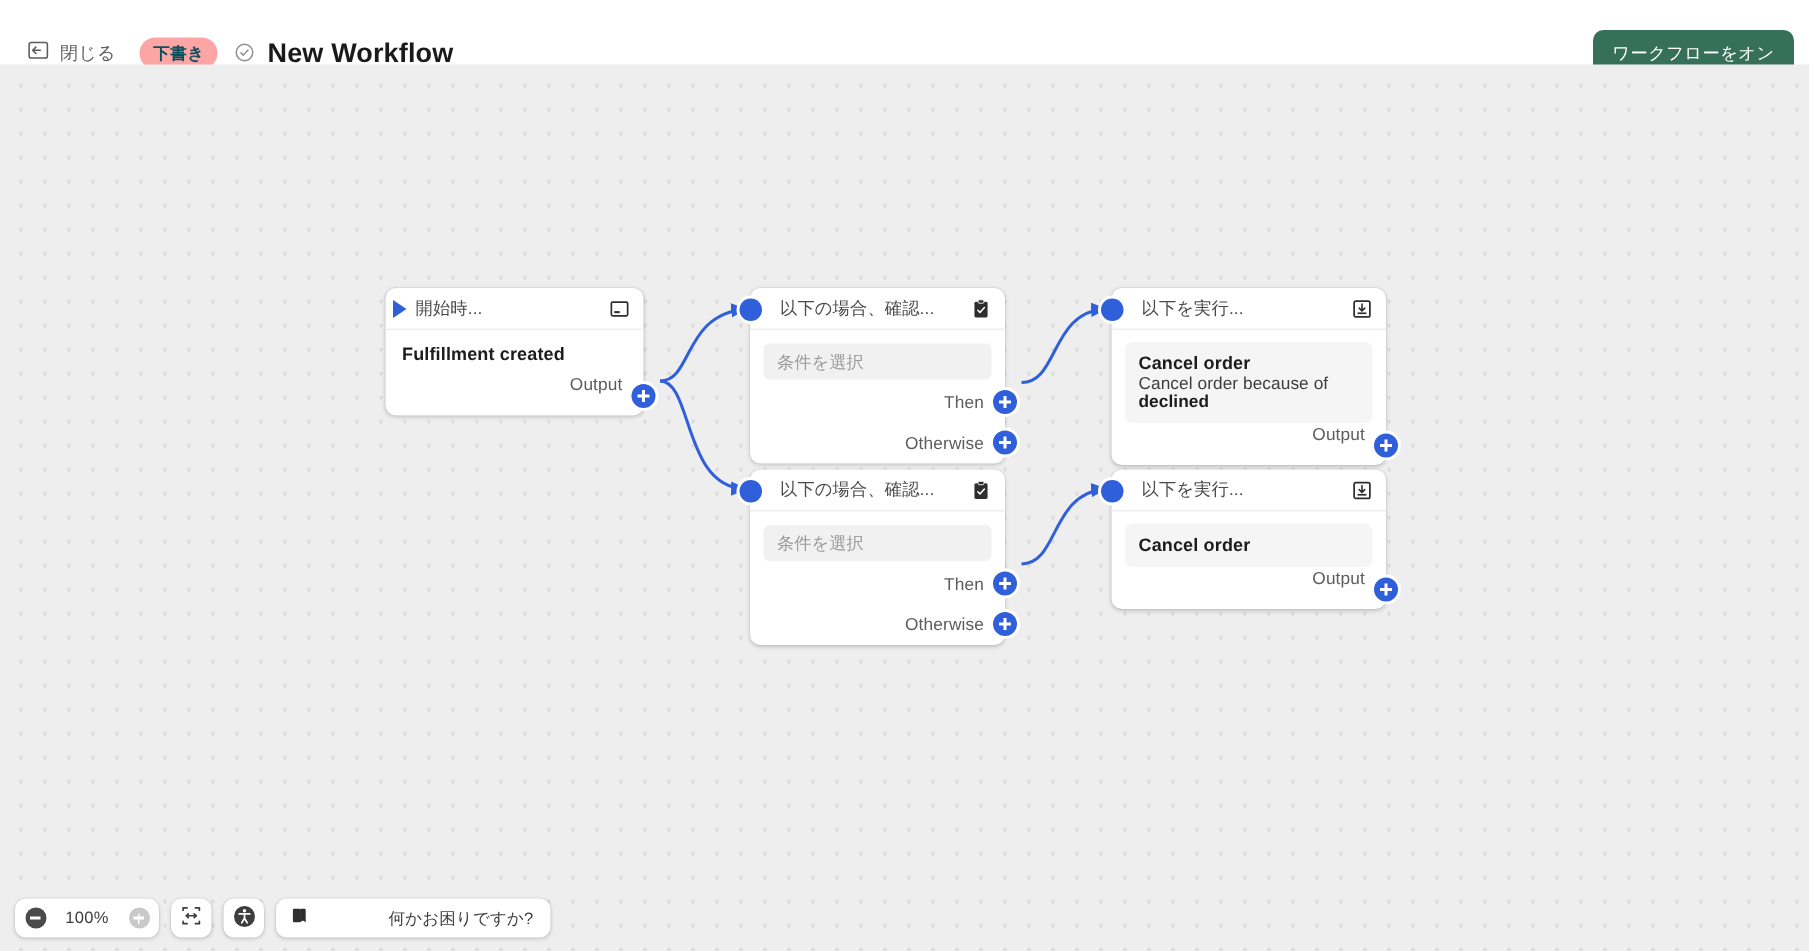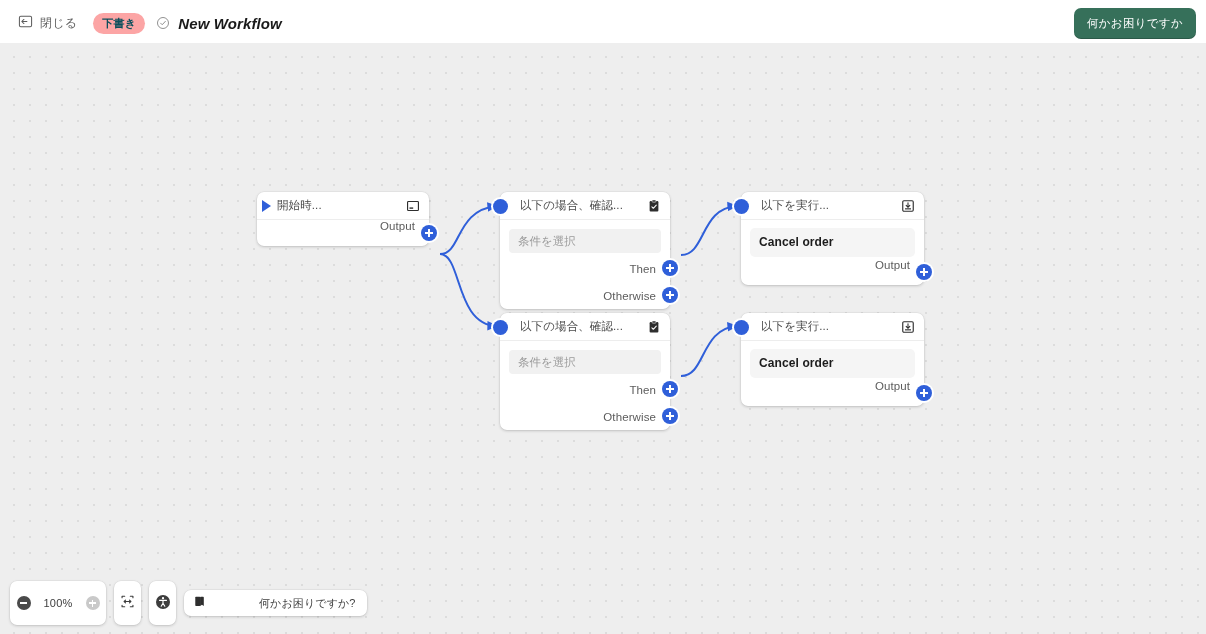--- a/index.html
+++ b/index.html
@@ -5,24 +5,24 @@
   * { box-sizing: border-box; margin: 0; padding: 0; }
   html, body {
     width: 1206px; height: 634px;
     font-family: "Liberation Sans", sans-serif;
     overflow: hidden;
     background: #ffffff;
   }
 
   
   .header {
-    position: absolute; top: 2px; left: 0;
+    position: absolute; top: 16px; left: 0;
     width: 1206px; height: 43px;
     background: #ffffff;
-    border-bottom: 1px solid #f97316;
+    border-bottom: 5px solid #f97316;
     display: flex; align-items: center;
     padding: 0 10px 0 12px;
   }
   .close-btn {
     display: flex; align-items: center; gap: 7px;
     padding: 4px 6px; border-radius: 6px;
     cursor: pointer; background: transparent; border: none;
   }
   .close-label {
     font-size: 12px; color: #616161; letter-spacing: .2px;
@@ -30,23 +30,22 @@
   .badge {
     margin-left: 10px;
     background: #fca5a5; color: #0b4f5c;
     font-size: 11px; font-weight: bold;
     padding: 3px 9px; border-radius: 11px;
     letter-spacing: .3px;
   }
   .check-icon { margin-left: 11px; display: flex; align-items: center; }
   .wf-title {
     margin-left: 8px;
-    font-size: 15px; font-weight: bold; color: #1a1a1a;
+    font-size: 18px; font-weight: bold; color: #1a1a1a;
     letter-spacing: .1px;
-    font-style: italic;
   }
   .spacer { flex: 1; }
   .turn-on-btn {
     background: #36705a; color: #ffffff;
     font-size: 11.5px; letter-spacing: .3px;
     border: none; border-radius: 7px;
     padding: 8px 13px; cursor: pointer;
     box-shadow: inset 0 -1px 0 rgba(0,0,0,.2);
   }
 
@@ -155,21 +154,21 @@
   
   .toolbar {
     position: absolute; left: 10px; bottom: 9px;
     display: flex; align-items: center; gap: 8px;
     z-index: 20;
   }
   .tb-group {
     display: flex; align-items: center;
     background: #ffffff; border-radius: 7px;
     box-shadow: 0 1px 3px rgba(0,0,0,.17), 0 0 0 .5px rgba(0,0,0,.06);
-    height: 44px;
+    height: 26px;
   }
   .tb-btn {
     width: 27px; height: 26px;
     display: flex; align-items: center; justify-content: center;
     cursor: pointer; background: none; border: none;
   }
   .zoom-val {
     font-size: 11px; color: #3d3d3d;
     width: 42px; text-align: center; letter-spacing: .2px;
   }
@@ -215,21 +214,21 @@
     <svg width="14" height="14" viewBox="0 0 16 16">
       <circle cx="8" cy="8" r="6.3" fill="none" stroke="#8c8c8c" stroke-width="1.1"></circle>
       <path d="M5.3 8.2 L7.1 10 L10.7 6.1" fill="none" stroke="#8c8c8c" stroke-width="1.1" stroke-linecap="round" stroke-linejoin="round"></path>
     </svg>
   </span>
 
   <span class="wf-title">New Workflow</span>
 
   <span class="spacer"></span>
 
-  <button class="turn-on-btn">何かお困りですか</button>
+  <button class="turn-on-btn">ワークフローをオン</button>
 </div>
 
 <div class="canvas">
 
   <svg class="edges">
     <defs>
       <marker id="arw" viewBox="0 0 10 10" refX="8" refY="5" markerWidth="6" markerHeight="6" orient="auto-start-reverse">
         <path d="M 0 1 L 9 5 L 0 9 z" fill="#2f5fd9"></path>
       </marker>
     </defs>
@@ -246,20 +245,23 @@
   <div class="node" style="left:257px; top:149px; width:172px;">
     <span class="start-arrow"></span>
     <div class="node-head">
       <span class="node-head-title">開始時...</span>
       <span class="node-head-icon">
         <svg width="14" height="14" viewBox="0 0 16 16">
           <rect x="1.8" y="2.8" width="12.4" height="10.4" rx="1" fill="none" stroke="#2e2e2e" stroke-width="1.3"></rect>
           <rect x="4" y="9.6" width="4.2" height="1.6" fill="#2e2e2e"></rect>
         </svg>
       </span>
+    </div>
+    <div class="node-body">
+      <div class="node-title">Fulfillment created</div>
     </div>
     <div class="node-foot">
       <span class="foot-label">Output</span>
       <span class="plus-out" style="top:5px;"></span>
     </div>
   </div>
 
   <div class="node" style="left:500px; top:149px; width:170px;">
     <span class="dot-in"></span>
     <div class="node-head">
@@ -317,20 +319,21 @@
       <span class="node-head-icon">
         <svg width="14" height="14" viewBox="0 0 16 16">
           <rect x="2" y="2" width="12" height="12" rx="1.3" fill="none" stroke="#2e2e2e" stroke-width="1.3"></rect>
           <path d="M8 4.3 V9.2 M5.9 7.3 L8 9.5 L10.1 7.3" fill="none" stroke="#2e2e2e" stroke-width="1.2" stroke-linecap="round" stroke-linejoin="round"></path>
           <rect x="4.6" y="10.6" width="6.8" height="1.3" fill="#2e2e2e"></rect>
         </svg>
       </span>
     </div>
     <div class="action-card">
       <div class="node-title">Cancel order</div>
+      <div class="node-sub"><span>Cancel order because of </span><b>declined</b></div>
     </div>
     <div class="node-foot">
       <span class="foot-label">Output</span>
       <span class="plus-out" style="top:5px;"></span>
     </div>
   </div>
 
   <div class="node" style="left:741px; top:270px; width:183px;">
     <span class="dot-in"></span>
     <div class="node-head">

